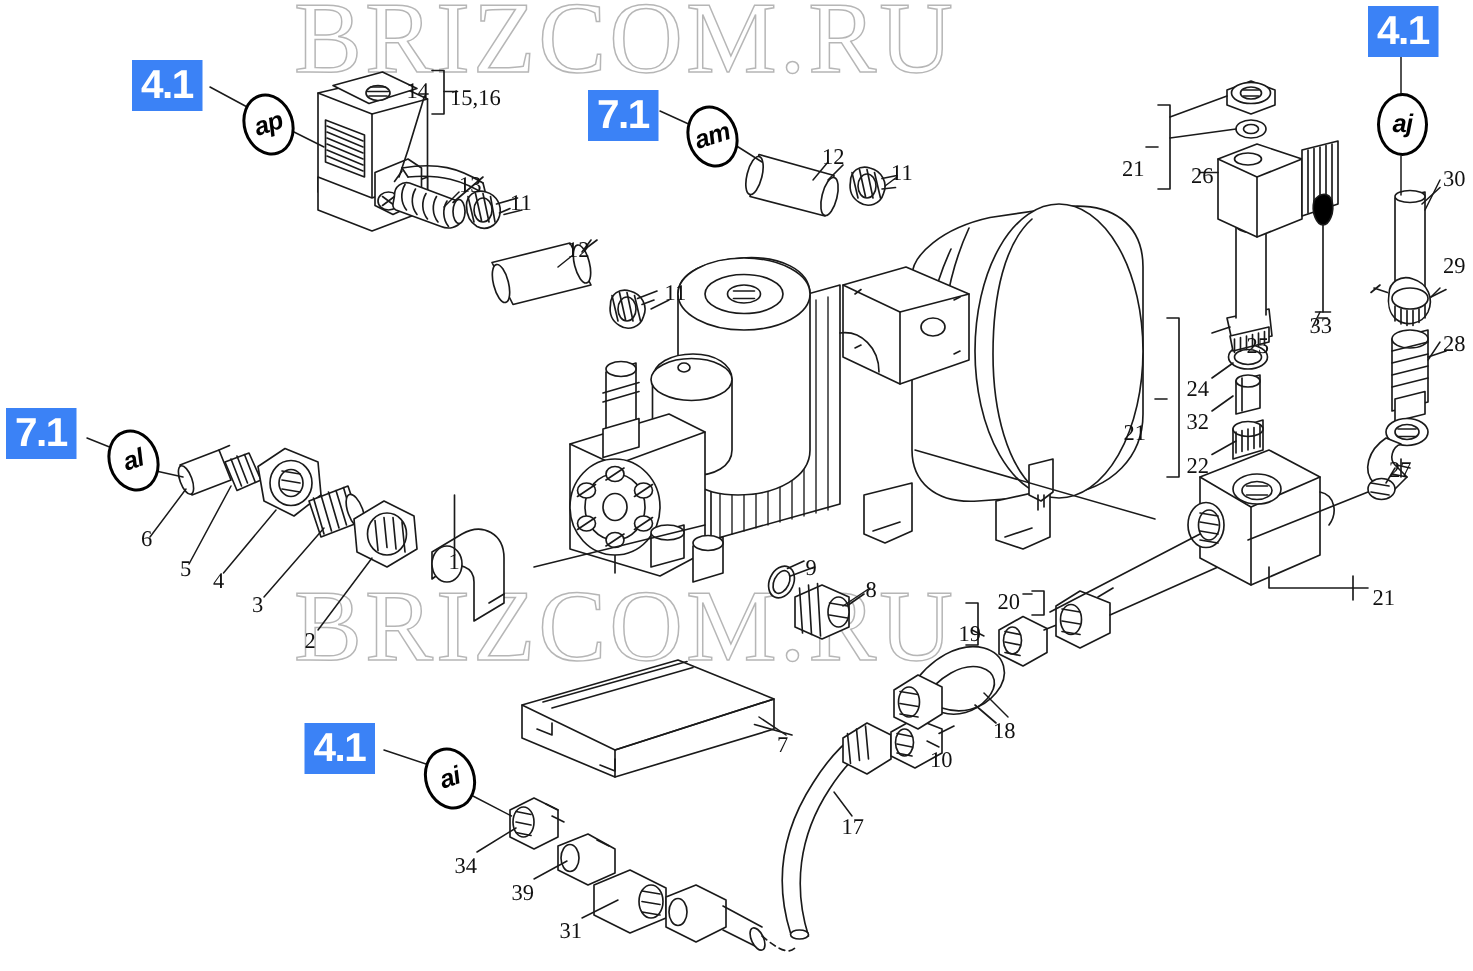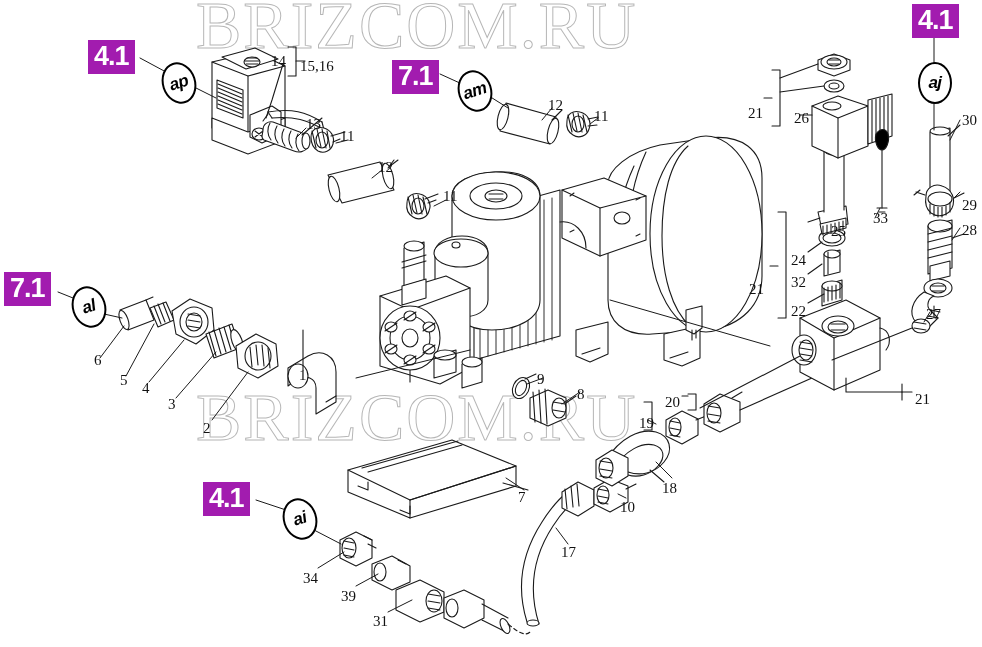--- a/index.html
+++ b/index.html
@@ -27,21 +27,21 @@
   .wm-mid{ left:196px; top:378px; font-size:68px; }
 
   
   #art{position:absolute;left:0;top:0;width:982px;height:647px;z-index:2;}
   #art *{vector-effect:non-scaling-stroke;}
 
   
   .badge{
     position:absolute;
     z-index:6;
-    background:#a21caf;
+    background:#3b82f6;
     color:#ffffff;
     font-family:"Liberation Sans", sans-serif;
     font-weight:bold;
     font-size:27px;
     line-height:30px;
     padding:1px 6px 3px 6px;
     letter-spacing:-1px;
     white-space:nowrap;
   }
 
@@ -561,21 +561,21 @@
       <div class="num" style="left: 300px; top: 58px;">15,16</div>
       <div class="num" style="left: 306px; top: 116px;">13</div>
       <div class="num" style="left: 340px; top: 128px;">11</div>
       <div class="num" style="left: 378px; top: 159px;">12</div>
       <div class="num" style="left: 548px; top: 97px;">12</div>
       <div class="num" style="left: 594px; top: 108px;">11</div>
       <div class="num" style="left: 443px; top: 188px;">11</div>
       <div class="num" style="left: 748px; top: 105px;">21</div>
       <div class="num" style="left: 794px; top: 110px;">26</div>
       <div class="num" style="left: 962px; top: 112px;">30</div>
-      <div class="num" style="left: 962px; top: 197px;">29</div>
+      <div class="num" style="left: 962px; top: 170px;">29</div>
       <div class="num" style="left: 962px; top: 222px;">28</div>
       <div class="num" style="left: 873px; top: 210px;">33</div>
       <div class="num" style="left: 791px; top: 223px; margin-left: 40px;">25</div>
       <div class="num" style="left: 791px; top: 252px;">24</div>
       <div class="num" style="left: 791px; top: 274px;">32</div>
       <div class="num" style="left: 791px; top: 303px;">22</div>
       <div class="num" style="left: 749px; top: 281px;">21</div>
       <div class="num" style="left: 926px; top: 306px;">27</div>
       <div class="num" style="left: 915px; top: 391px;">21</div>
       <div class="num" style="left: 94px; top: 352px;">6</div>

